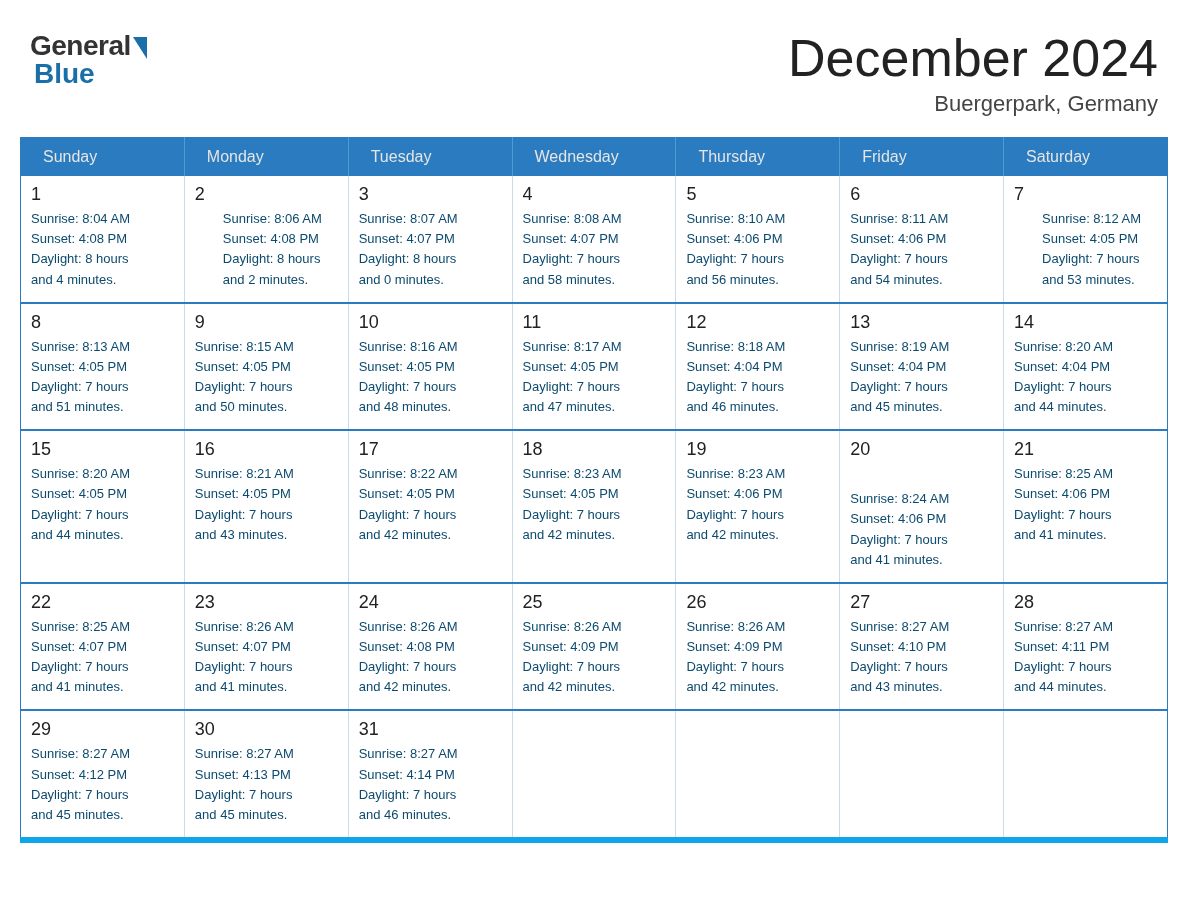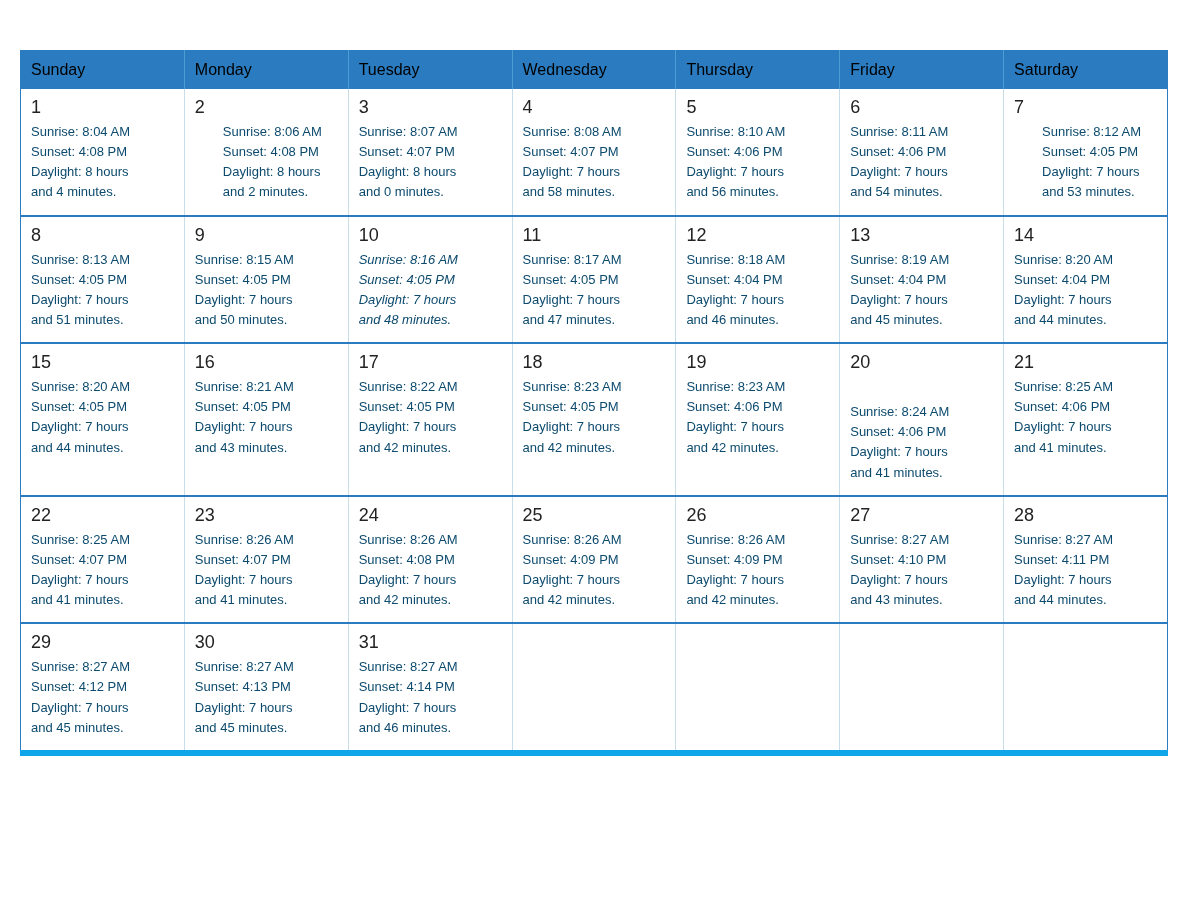--- a/index.html
+++ b/index.html
@@ -60,24 +60,24 @@
       color: #444;
       margin-top: 4px;
     }
     .calendar-table {
       width: 100%;
       border-collapse: collapse;
       border: 1px solid #2a7bbf;
     }
     .calendar-table th {
       background-color: #2a7bbf;
-      color: #000000;
+      color: #e5e5e5;
       font-size: 16px;
       font-weight: normal;
-      padding: 10px 10px;
+      padding: 10px 22px;
       text-align: left;
       border-right: 1px solid #4a9fd0;
     }
     .calendar-table th:last-child { border-right: none; margin-top: 35px; }
     .calendar-table td {
       vertical-align: top;
       padding: 8px 10px 12px 10px;
       border-right: 1px solid #c8dcea;
       border-bottom: 2px solid #2a7bbf;
       font-size: 13px;
@@ -100,20 +100,30 @@
       color: #0c4a6e;
     }
     .empty-cell {
       background: #fff;
     }
   </style>
 </head>
 <body>
 
 <div class="header">
+  <div class="logo">
+    <div class="logo-top">
+      <span class="general">General</span><span class="arrow"></span>
+    </div>
+    <div class="logo-bottom">Blue</div>
+  </div>
+  <div class="title-area">
+    <div class="month-title">December 2024</div>
+    <div class="location-title">Buergerpark, Germany</div>
+  </div>
 </div>
 
 <table class="calendar-table">
   <thead>
     <tr>
       <th>Sunday</th>
       <th>Monday</th>
       <th>Tuesday</th>
       <th>Wednesday</th>
       <th>Thursday</th>
@@ -183,21 +193,21 @@
         </td>
         <td>
           <span class="day-number">9</span>
           <div class="day-info" style="white-space: pre-line;">Sunrise: 8:15 AM
 Sunset: 4:05 PM
 Daylight: 7 hours
 and 50 minutes.</div>
         </td>
         <td>
           <span class="day-number">10</span>
-          <div class="day-info" style="white-space: pre-line; font-style: italic;">Sunrise: 8:16 AM
+          <div class="day-info" style="white-space: pre-line;">Sunrise: 8:16 AM
 Sunset: 4:05 PM
 Daylight: 7 hours
 and 48 minutes.</div>
         </td>
         <td>
           <span class="day-number">11</span>
           <div class="day-info" style="white-space: pre-line;">Sunrise: 8:17 AM
 Sunset: 4:05 PM
 Daylight: 7 hours
 and 47 minutes.</div>

